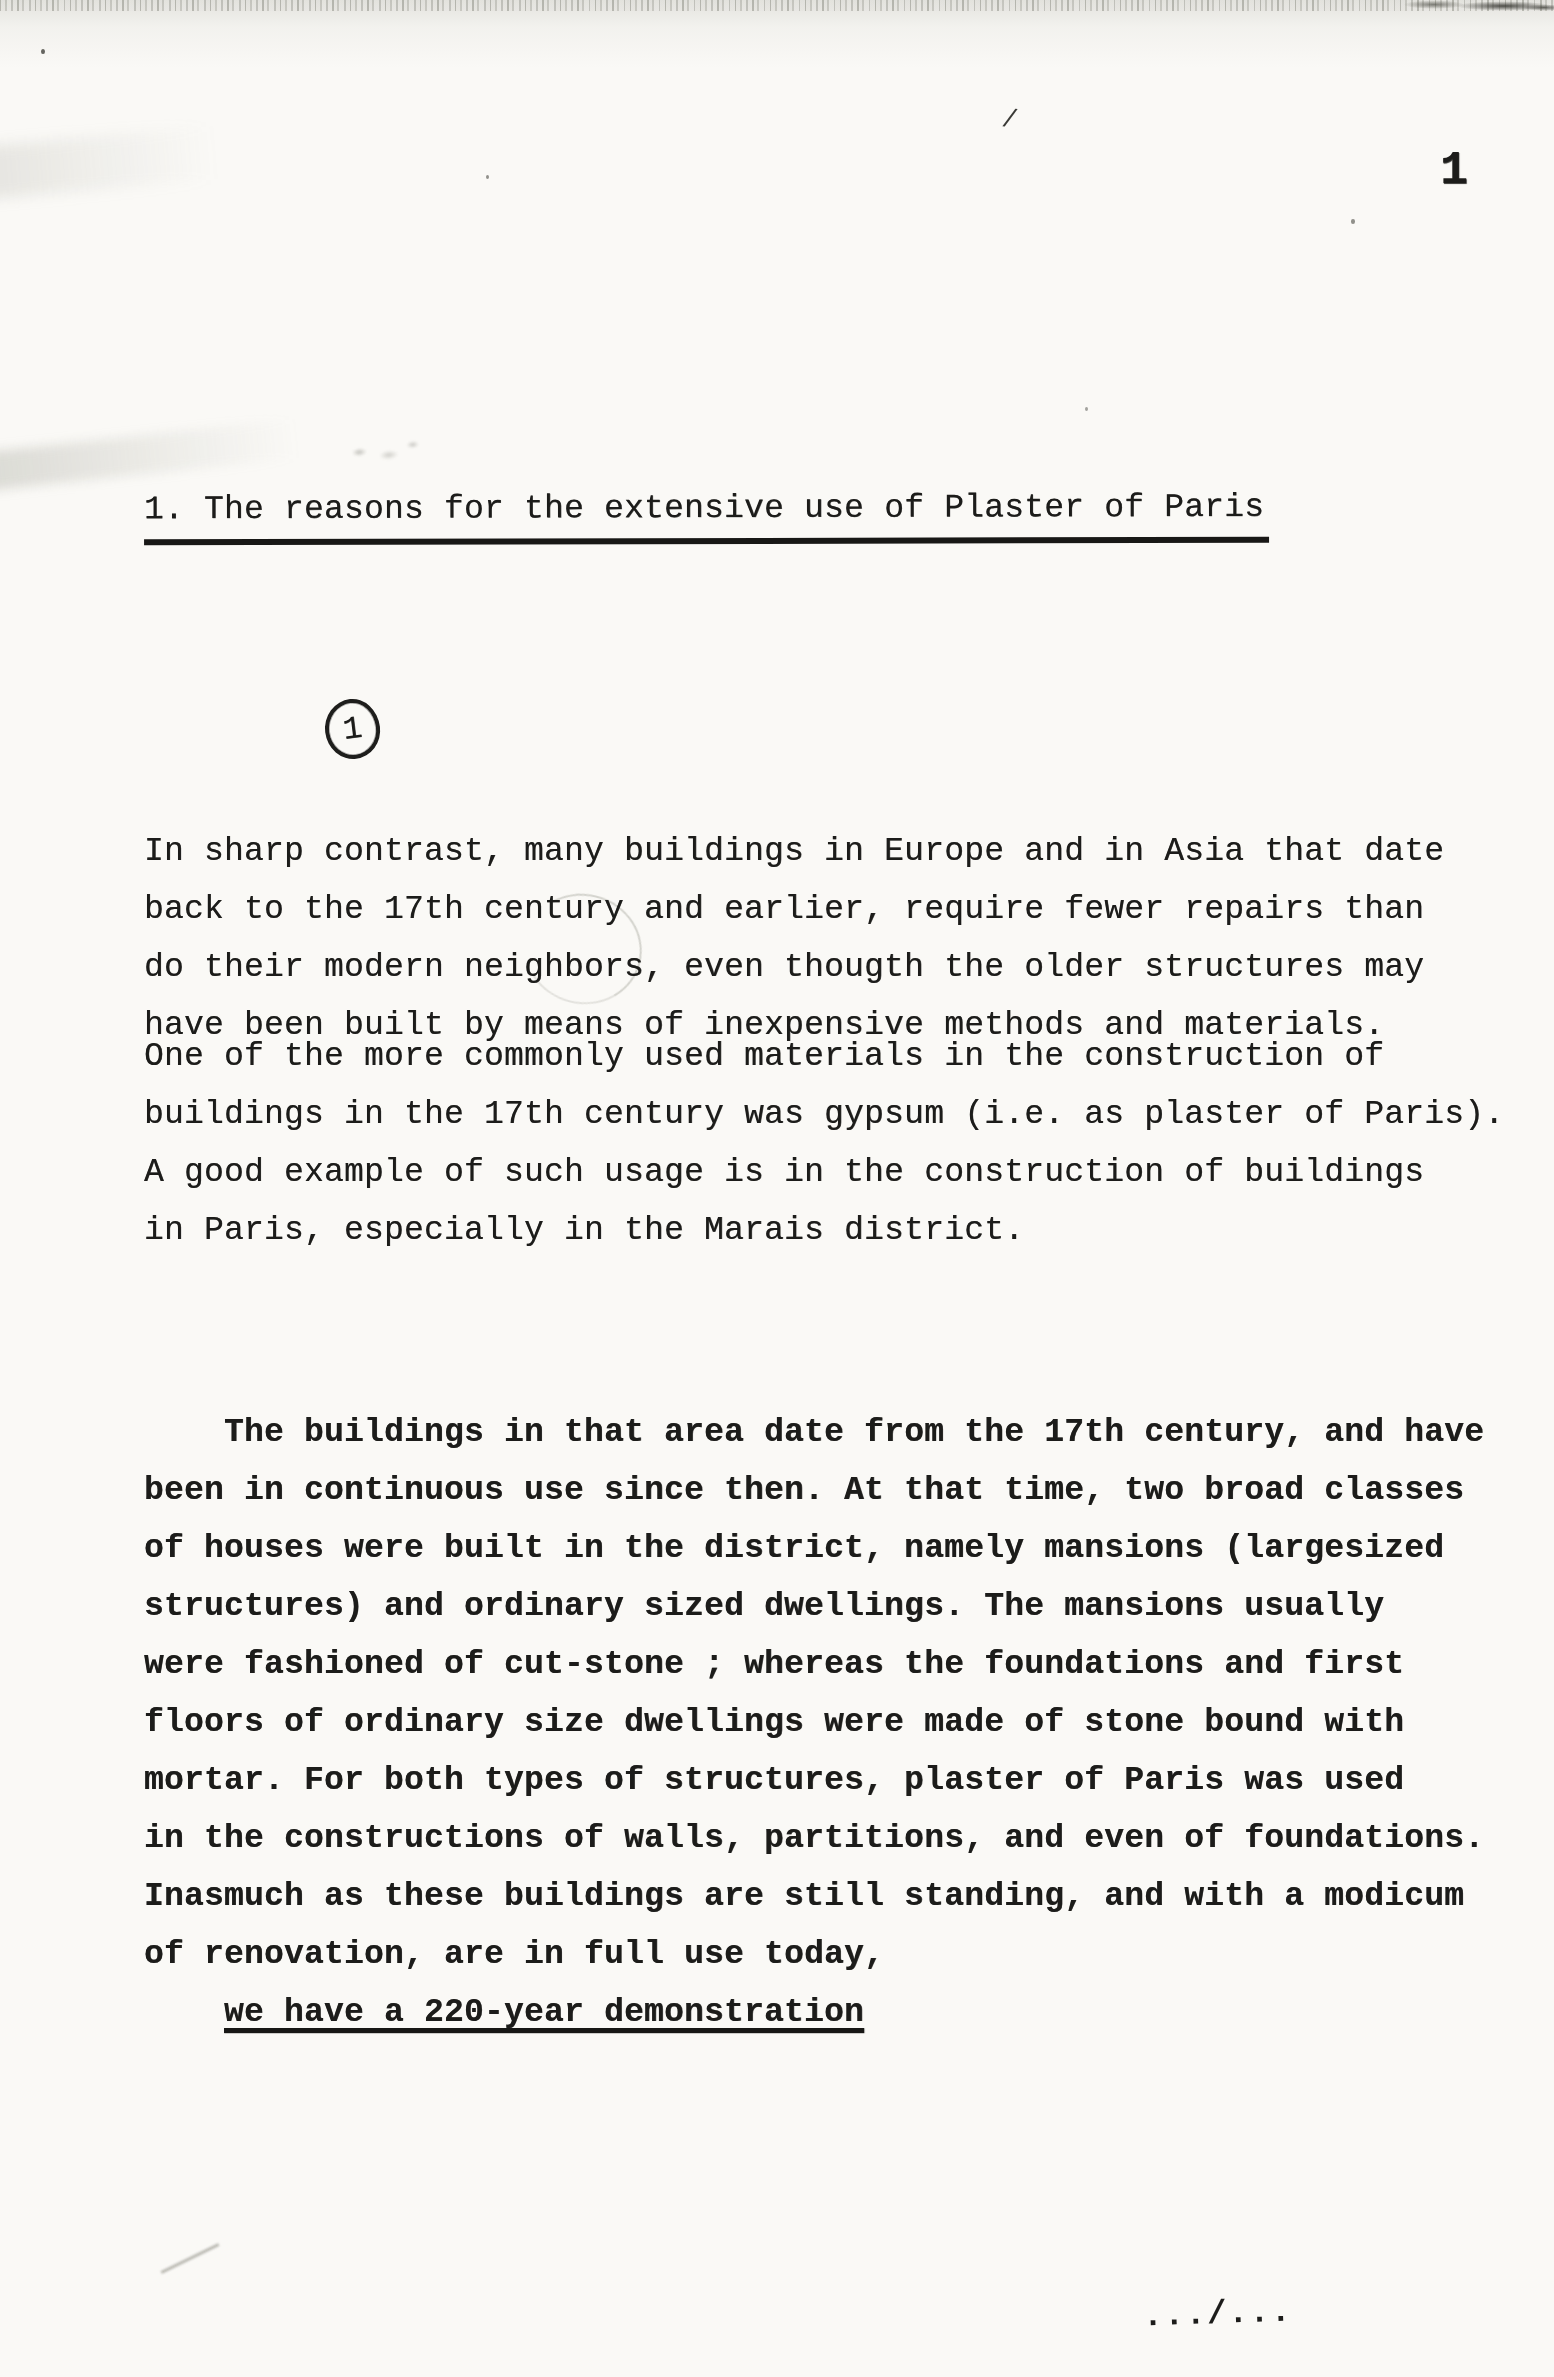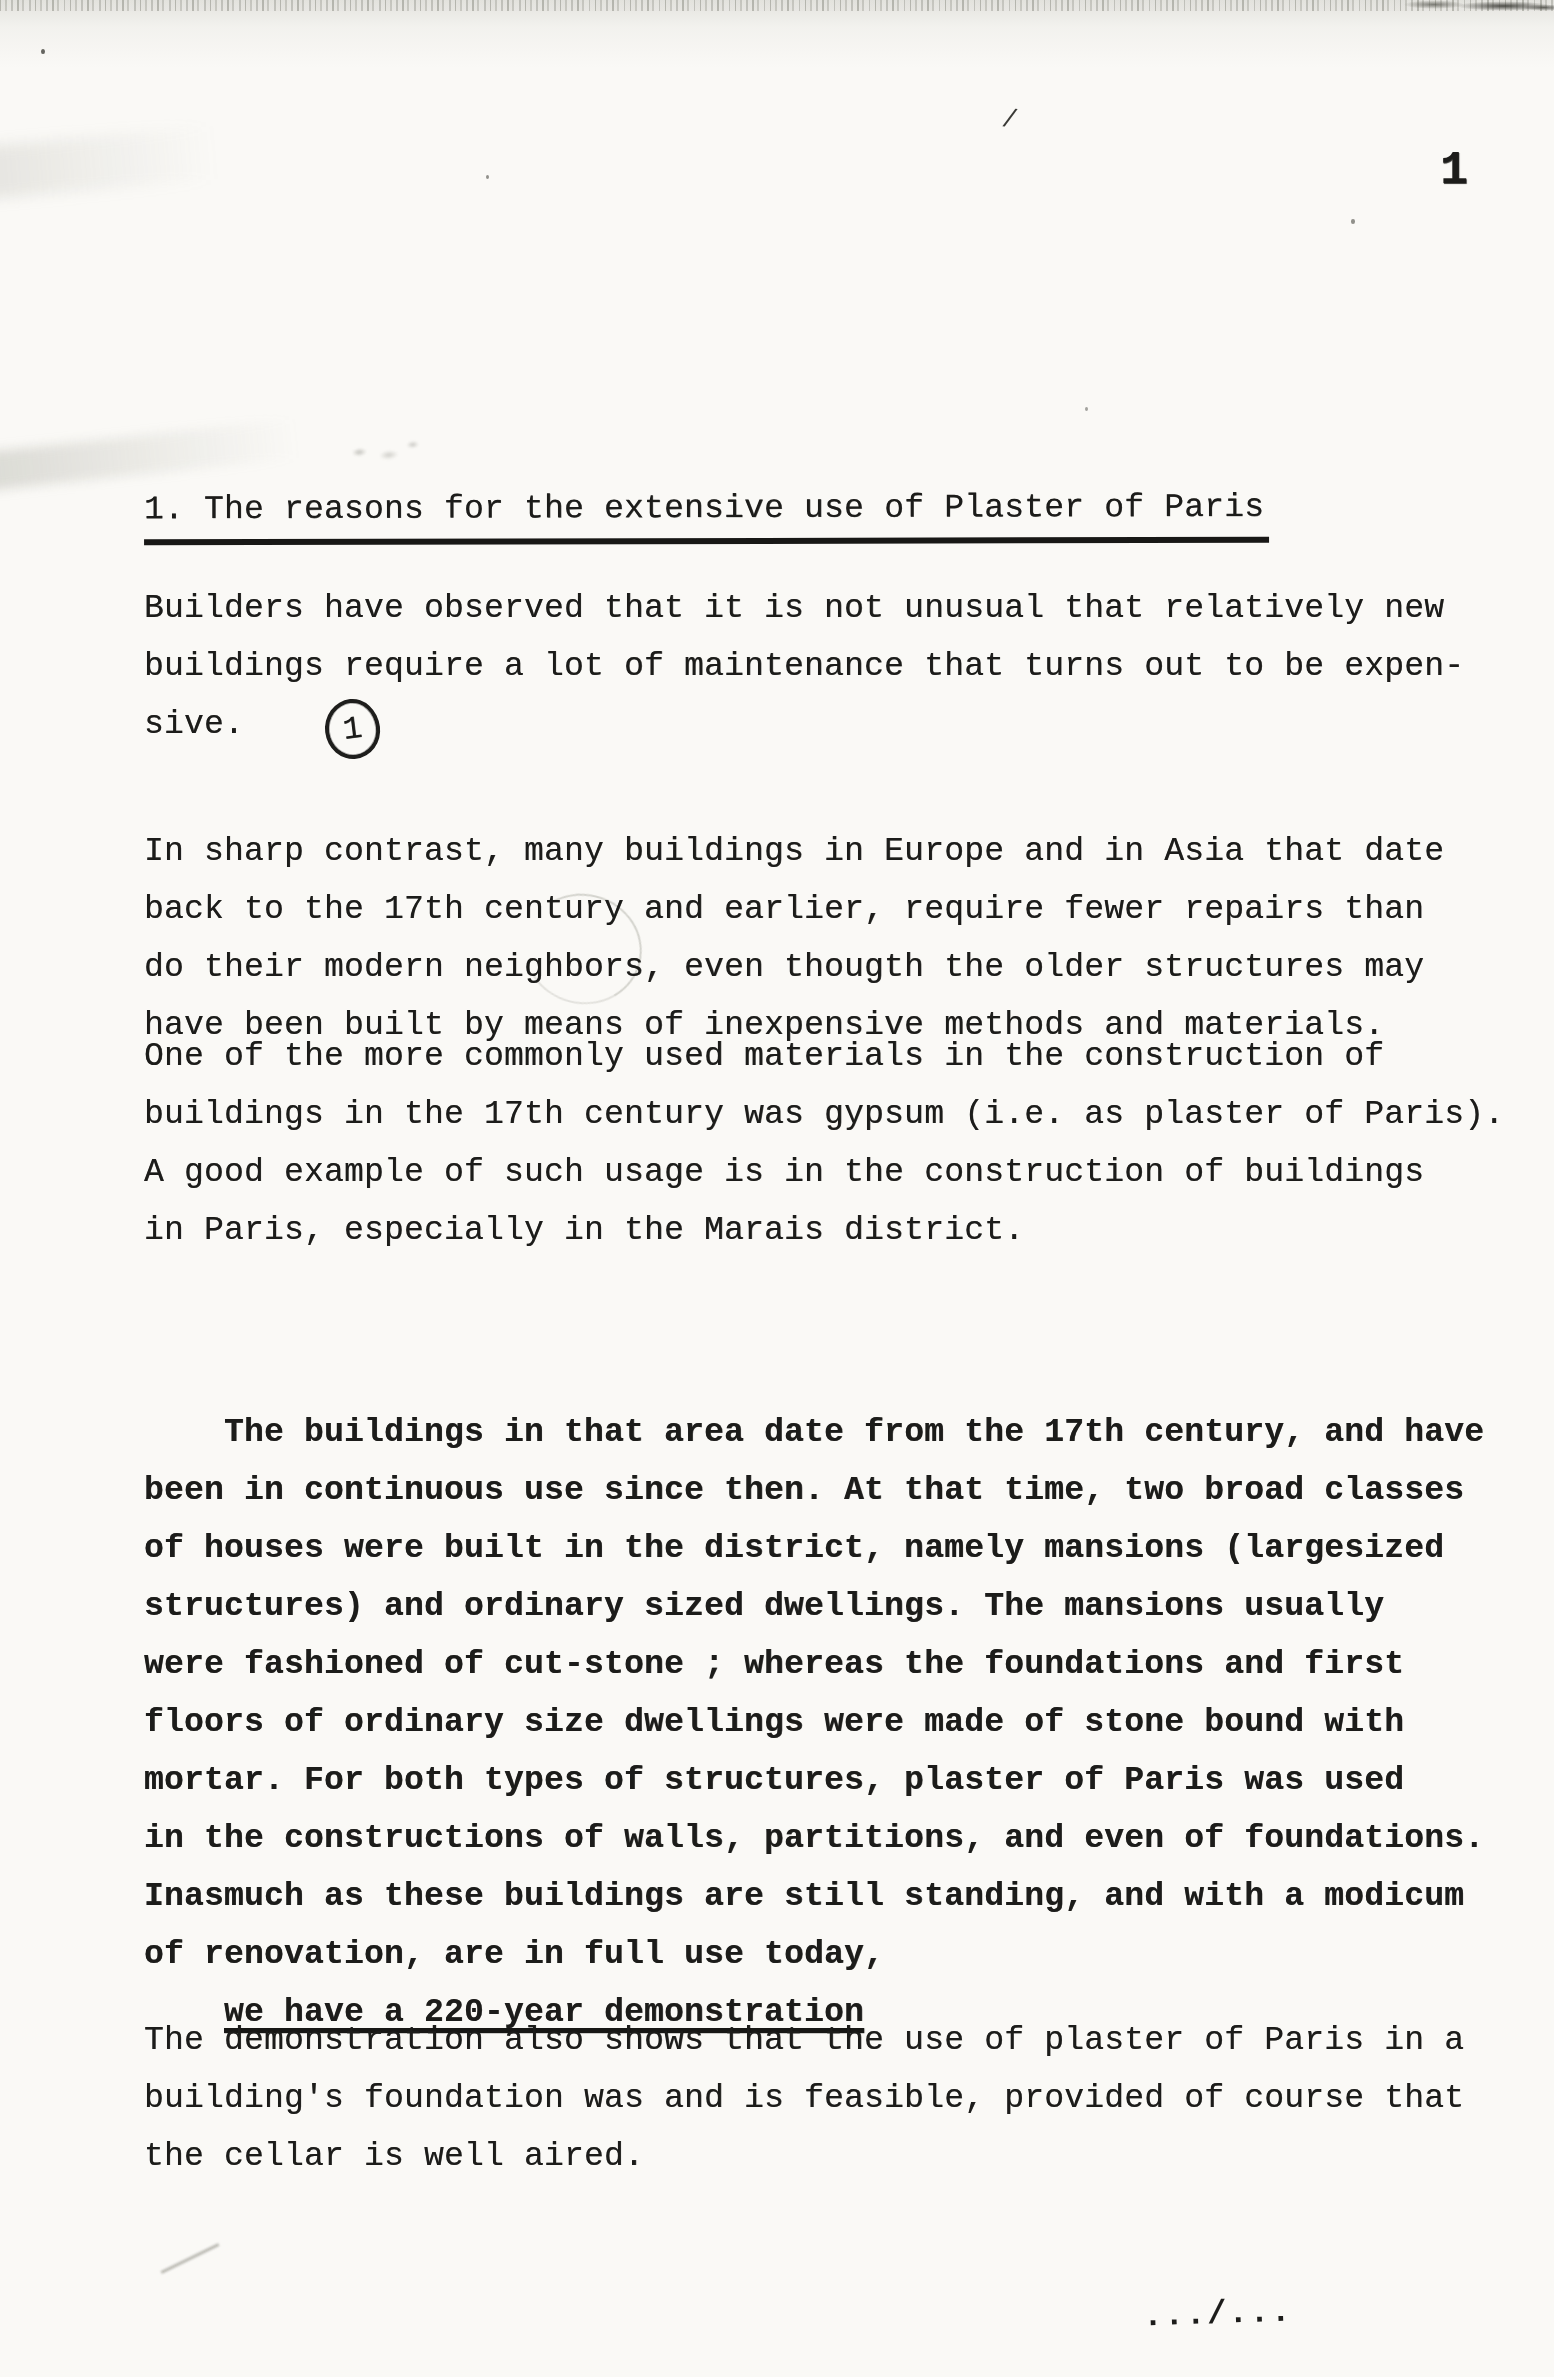--- a/index.html
+++ b/index.html
@@ -195,23 +195,20 @@
   <span class="speck b"></span>
   <span class="speck c"></span>
   <span class="speck d"></span>
 
   <div class="stray-slash">/</div>
 
   <div class="pageno">1</div>
 
   <div class="txt heading">1. The reasons for the extensive use of Plaster of Paris</div>
 
-  <div class="txt p1">Builders have observed that it is not unusual that relatively new
-buildings require a lot of maintenance that turns out to be expen-
-sive.</div>
 
   <div class="circle-note">
     <span>1</span>
   </div>
 
   <div class="txt p2">In sharp contrast, many buildings in Europe and in Asia that date
 back to the 17th century and earlier, require fewer repairs than
 do their modern neighbors, even thougth the older structures may
 have been built by means of inexpensive methods and materials.</div>
 
@@ -228,20 +225,17 @@
 were fashioned of cut-stone ; whereas the foundations and first
 floors of ordinary size dwellings were made of stone bound with
 mortar. For both types of structures, plaster of Paris was used
 in the constructions of walls, partitions, and even of foundations.
 Inasmuch as these buildings are still standing, and with a modicum
 of renovation, are in full use today, </span>
     <span class="u">we have a 220-year demonstration
 </span>
   </div>
 
-  <div class="txt p5">The demonstration also shows that the use of plaster of Paris in a
-building's foundation was and is feasible, provided of course that
-the cellar is well aired.</div>
 
   <div class="cont">.../...</div>
 
 </div>
 
 
 </body></html>

